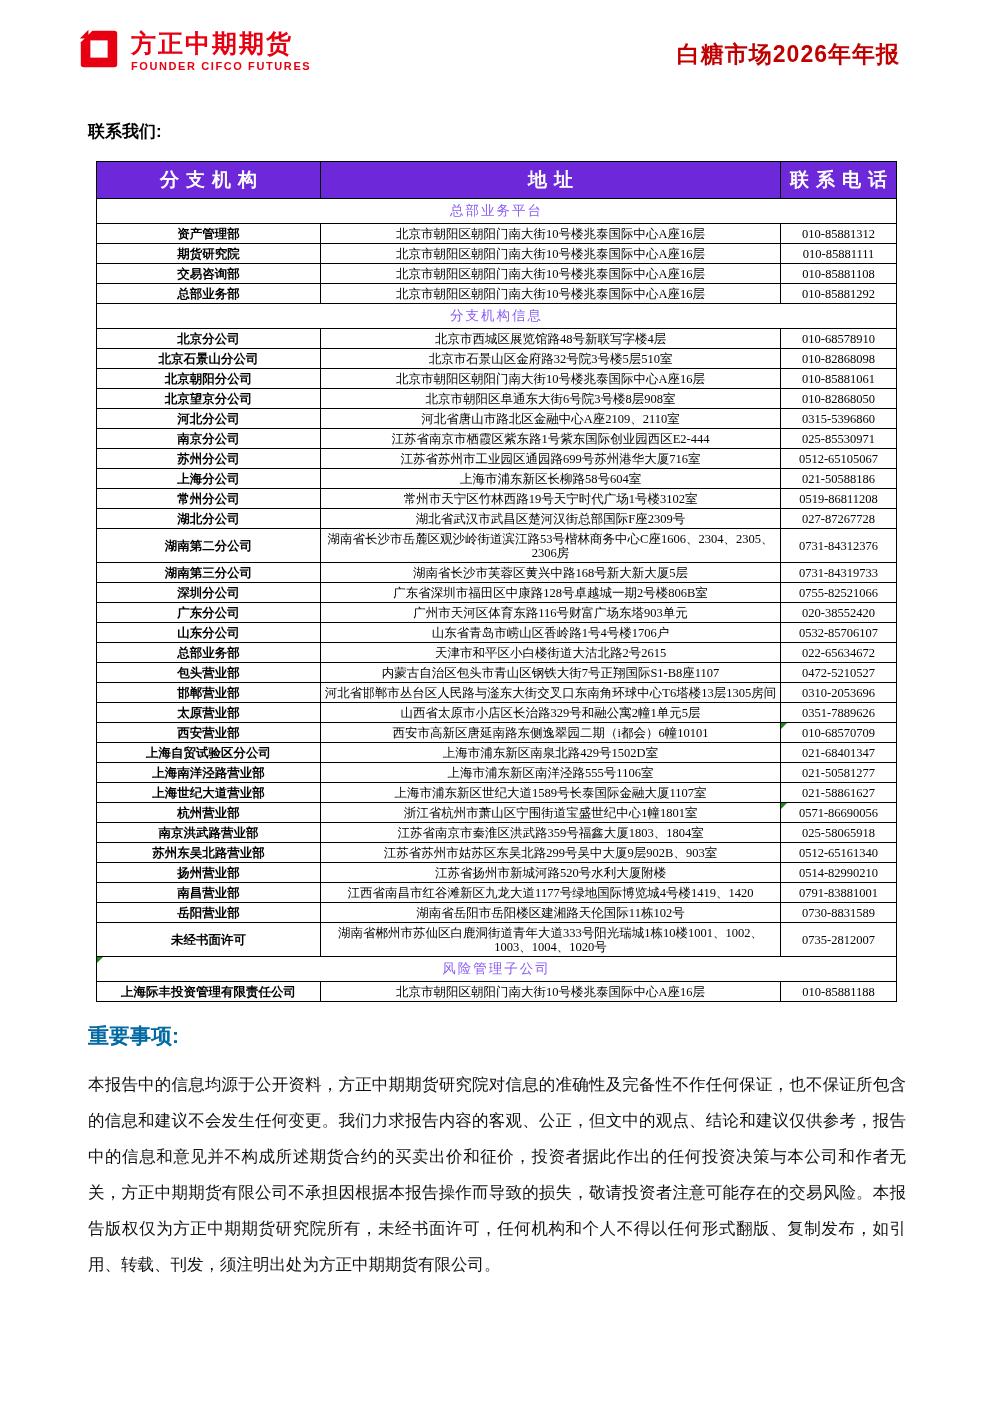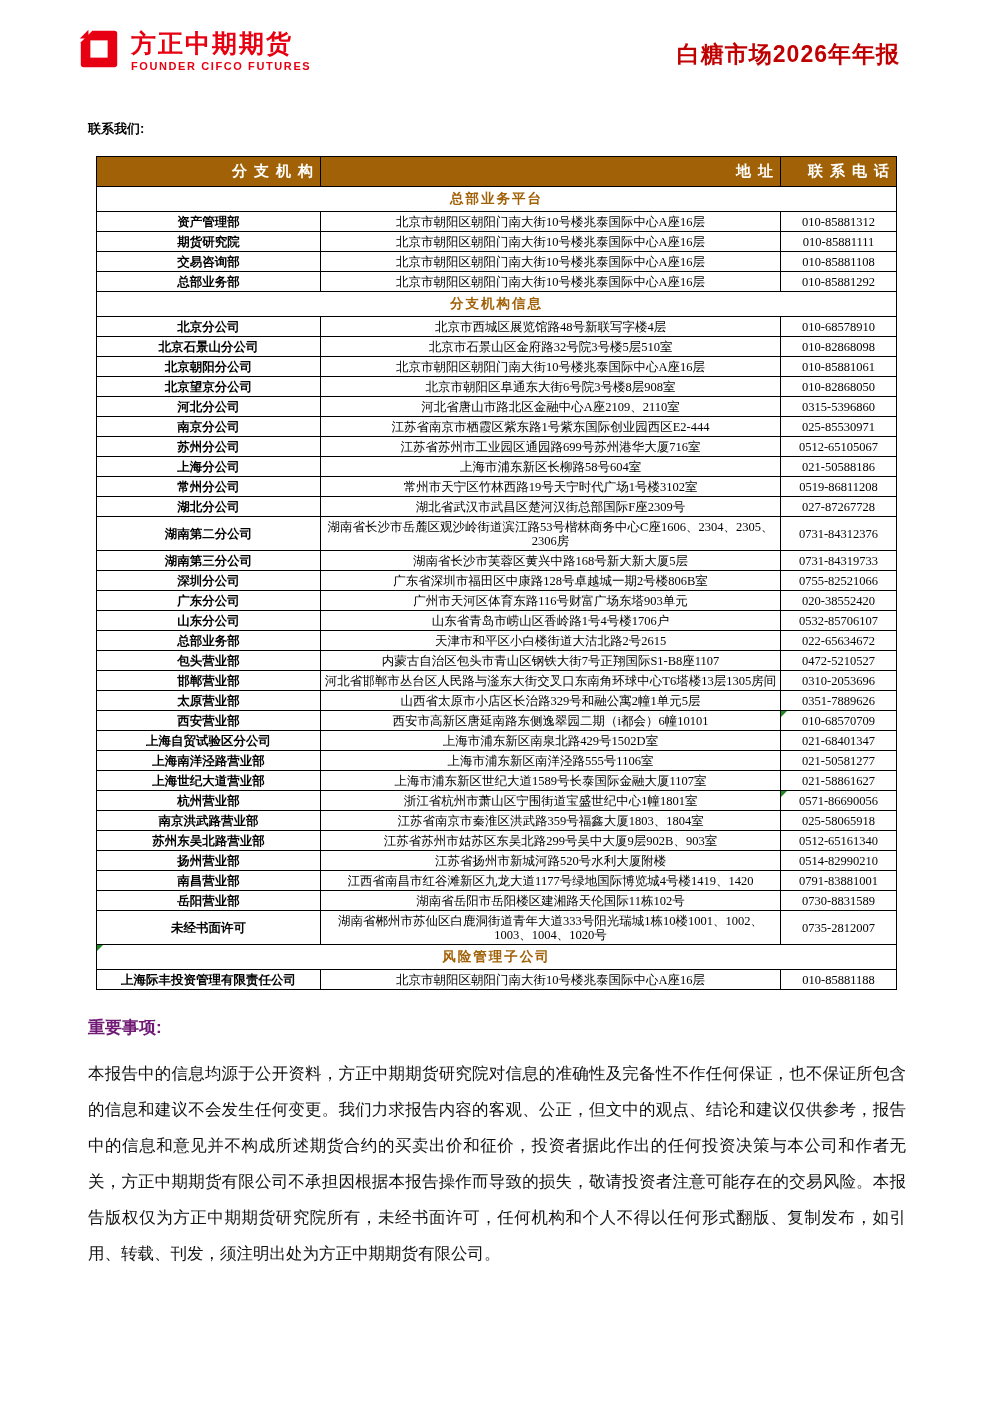--- a/index.html
+++ b/index.html
@@ -29,25 +29,25 @@
     font-size:11px; font-weight:bold; color:#E60012;
     letter-spacing:1.6px; margin-top:3px;
   }
   .report-title {
     font-size:23px; font-weight:bold; color:#C00000;
     letter-spacing:1px; margin-top:7px;
   }
   
   .contact-heading {
     margin:44px 0 0 88px;
-    font-size:13px; font-weight:bold; color:#000;
+    font-size:17px; font-weight:bold; color:#000;
   }
   .notice-heading {
-    margin:26px 0 0 88px;
-    font-size:17px; font-weight:bold; color:#701a75;
+    margin:20px 0 0 88px;
+    font-size:21px; font-weight:bold; color:#0369a1;
   }
   .notice-body {
     width:818px;
     margin:16px 0 0 88px;
     font-size:16.5px; line-height:36px;
     text-align:justify;
     color:#111;
   }
   
   table.contact {
@@ -59,32 +59,31 @@
   }
   table.contact col.c1 { width:224px; }
   table.contact col.c2 { width:460px; }
   table.contact col.c3 { width:116px; }
   table.contact th, table.contact td {
     border:1px solid #000;
     text-align:center;
     vertical-align:middle;
   }
   table.contact thead th {
-    background:#a16207;
+    background:#6d28d9;
     color:#fff;
     font-weight:bold;
-    font-size:15px;
+    font-size:19px;
     letter-spacing:7px;
     padding:5px 0 5px 7px;
     border-color:#000;
-    text-align:right;
   }
   tr.sec td {
-    color:#a16207;
-    font-weight:bold;
+    color:#8b5cf6;
+    font-weight:normal;
     font-size:13.5px;
     letter-spacing:2px;
     padding:3px 0;
     position:relative;
   }
   tr.row td {
     font-size:12.5px;
     line-height:14px;
     padding:2.5px 3px;
     position:relative;

